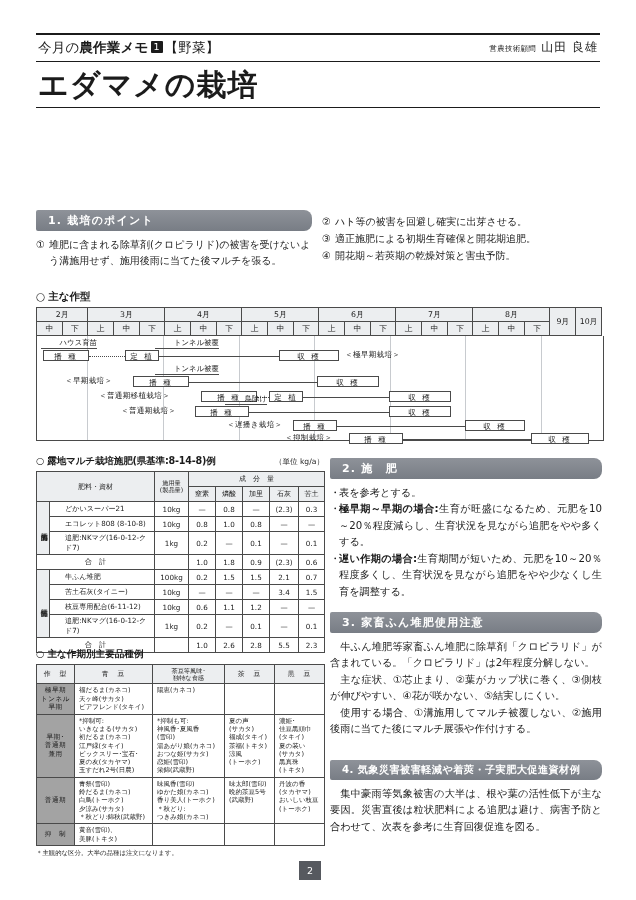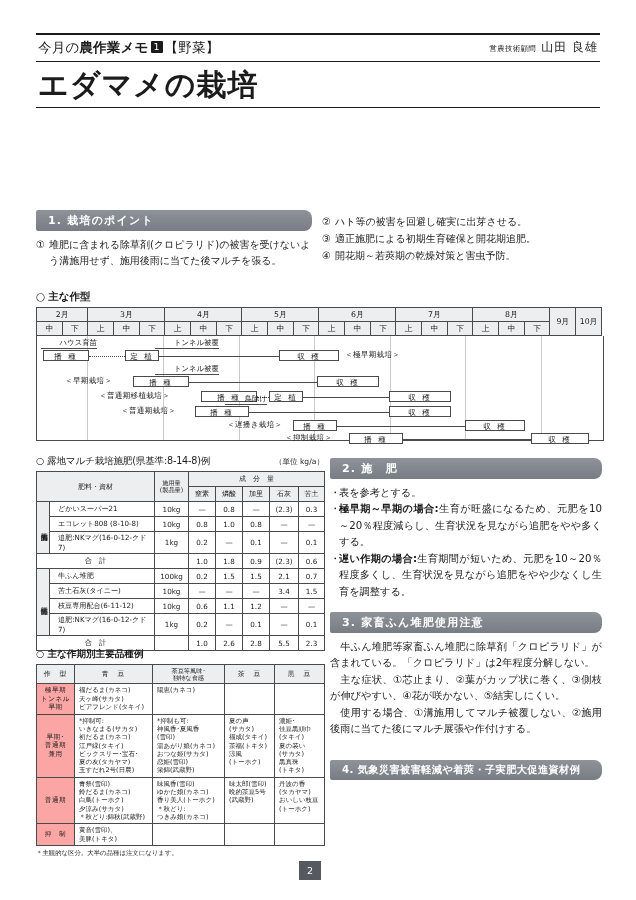--- a/index.html
+++ b/index.html
@@ -83,48 +83,48 @@
     letter-spacing:2px;box-sizing:border-box;
   }
   .gline{position:absolute;border-top:0.9px solid #4a4a4a;height:0;}
   .gdot{position:absolute;border-top:1px dotted #4a4a4a;height:0;}
   .glab{position:absolute;font-size:7.6px;white-space:nowrap;letter-spacing:.3px;}
   .glab-u{position:absolute;font-size:7.4px;white-space:nowrap;border-bottom:0.8px solid #4a4a4a;padding-bottom:0px;text-align:right;}
 
   
   .fert-wrap{position:absolute;left:36px;top:455px;width:288px;}
   .fert-head{display:flex;align-items:baseline;justify-content:space-between;}
-  .fert-head .t{font-size:9.6px;font-weight:normal;letter-spacing:-0.2px;text-align:right;}
+  .fert-head .t{font-size:9.6px;font-weight:bold;letter-spacing:-0.2px;text-align:right;}
   .fert-head .u{font-size:7.6px;}
   table.fert{border-collapse:collapse;width:288px;table-layout:fixed;margin-top:3px;}
   table.fert td,table.fert th{
     border:0.7px solid #4a4a4a;font-size:7.2px;text-align:center;
     padding:1px 1px;height:12px;font-weight:normal;background:#fff;
   }
   table.fert th{background:#eceef0;font-size:7px;}
-  table.fert td.nm{text-align:left;padding-left:8px;font-size:7.1px;}
+  table.fert td.nm{text-align:left;padding-left:15px;font-size:7.1px;}
   table.fert td.side{
     width:11px;font-size:7px;line-height:1.08;background:#eceef0;
     writing-mode:vertical-rl;text-orientation:upright;letter-spacing:0px;
     padding:1px 0;
   }
   table.fert tr.sum td{background:#fff;}
   .fert-note{font-size:6.6px;line-height:1.5;margin-top:16px;}
   .fert-note div{padding-left:7px;text-indent:-7px;}
   .fert-note div.ind{padding-left:12px;text-indent:0;}
 
   
   .var-wrap{position:absolute;left:36px;top:648px;width:288px;}
   table.var{border-collapse:collapse;width:288px;table-layout:fixed;margin-top:3px;}
   table.var td,table.var th{
     border:0.7px solid #4a4a4a;font-size:6.5px;line-height:1.28;
     vertical-align:top;padding:2px 4px;font-weight:normal;background:#fff;
   }
   table.var th{background:#eceef0;text-align:center;vertical-align:middle;font-size:6.8px;letter-spacing:1px;}
-  table.var td.c1{text-align:center;vertical-align:middle;background:#fca5a5;font-size:6.6px;letter-spacing:0.5px;}
+  table.var td.c1{text-align:center;vertical-align:middle;background:#a3a3a3;font-size:6.6px;letter-spacing:0.5px;}
   .var-note{font-size:6.4px;margin-top:3px;}
 
   
   .rc{position:absolute;left:330px;width:272px;}
   .rc-body{font-size:10.2px;line-height:1.62;margin-top:6px;text-align:justify;}
   .rc-body .li{display:flex;margin-bottom:0px;}
   .rc-body .mk{width:9px;flex:none;}
   .rc-body .tx{flex:1;}
   .rc-body .tx b{font-weight:bold;}
   .rc-body p{margin:0;text-indent:1em;}
@@ -476,17 +476,20 @@
     <div class="secbar">3. 家畜ふん堆肥使用注意</div>
     <div class="rc-body">
       <p>牛ふん堆肥等家畜ふん堆肥に除草剤「クロピラリド」が含まれている。「クロピラリド」は2年程度分解しない。</p>
       <p>主な症状、①芯止まり、②葉がカップ状に巻く、③側枝が伸びやすい、④花が咲かない、⑤結実しにくい。</p>
       <p>使用する場合、①溝施用してマルチ被覆しない、②施用後雨に当てた後にマルチ展張や作付けする。</p>
     </div>
   </div>
 
   <div class="rc" style="top:760px">
     <div class="secbar" style="font-size:10.2px;letter-spacing:0.4px">4. 気象災害被害軽減や着莢・子実肥大促進資材例</div>
+    <div class="rc-body">
+      <p>集中豪雨等気象被害の大半は、根や葉の活性低下が主な要因。災害直後は粒状肥料による追肥は避け、病害予防と合わせて、次表を参考に生育回復促進を図る。</p>
+    </div>
   </div>
 
   <div class="pagenum">2</div>
 
 </div>
 
 </body></html>

